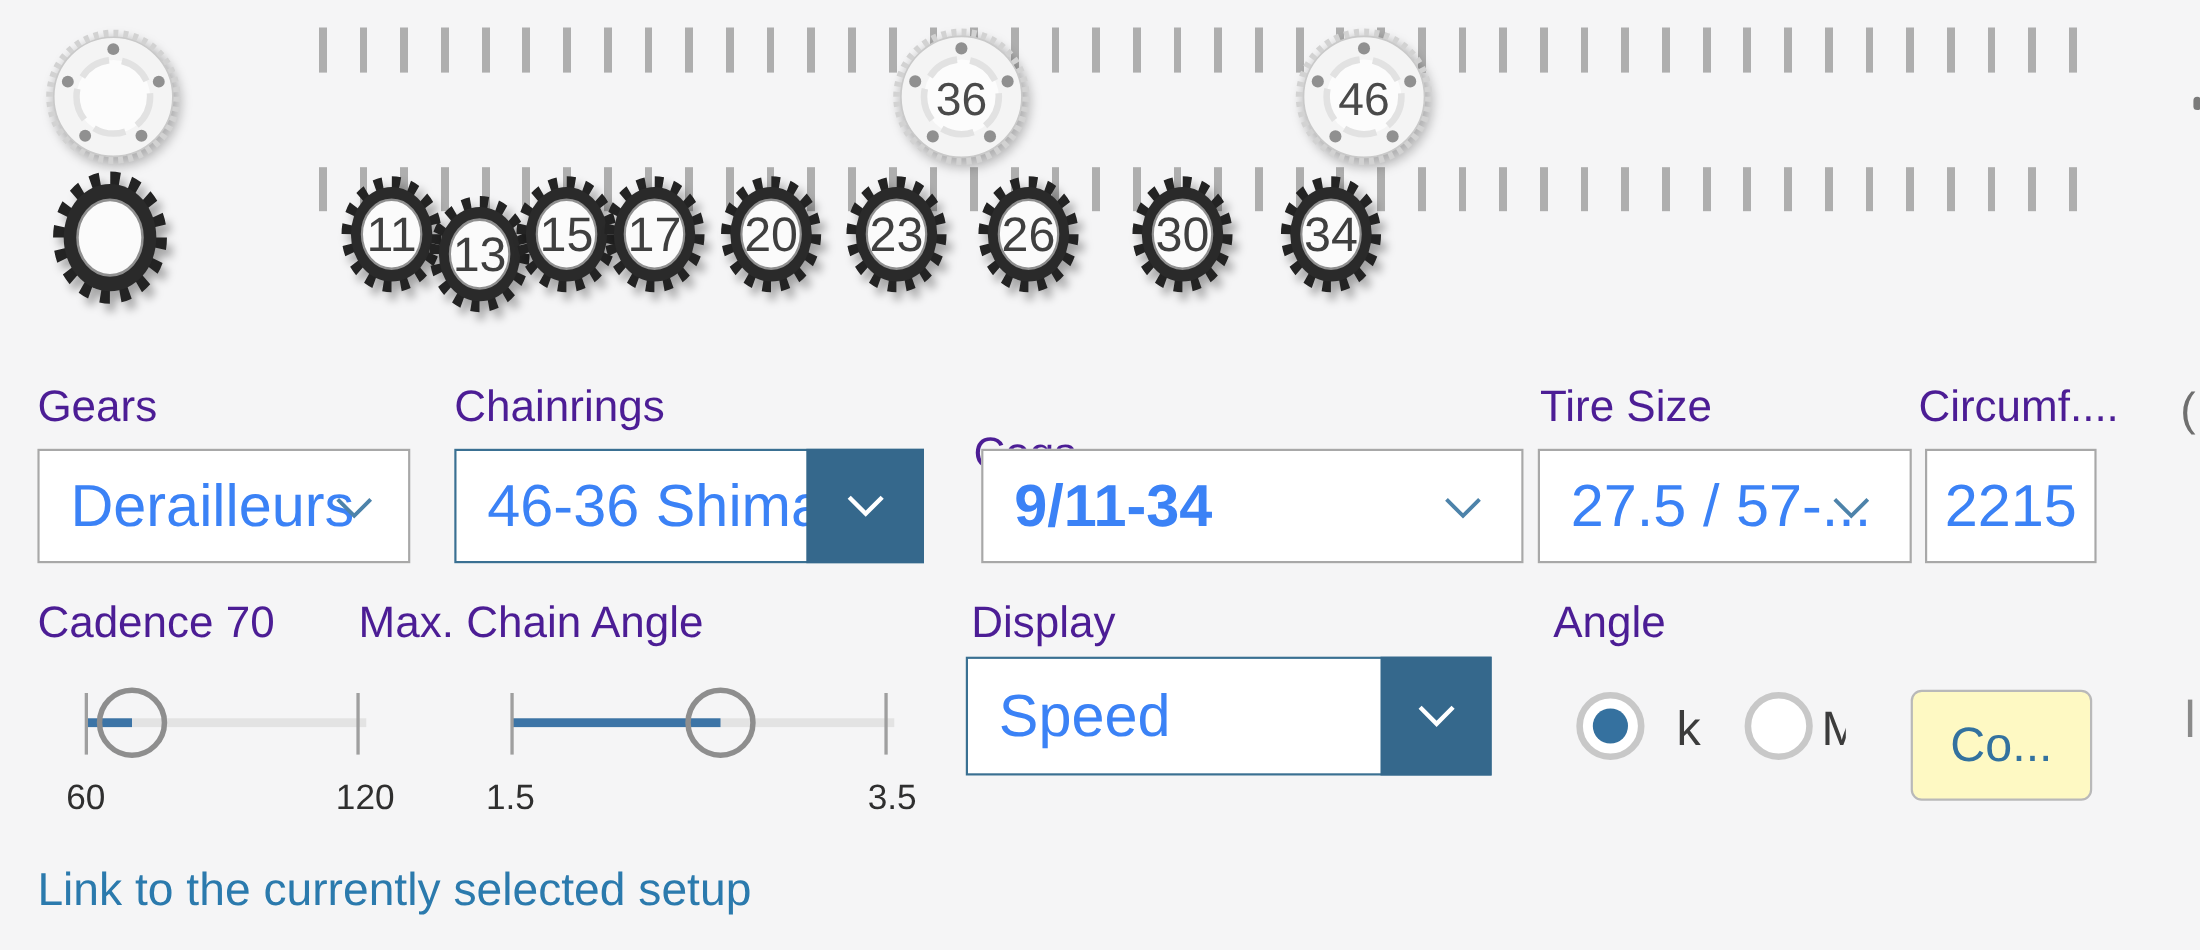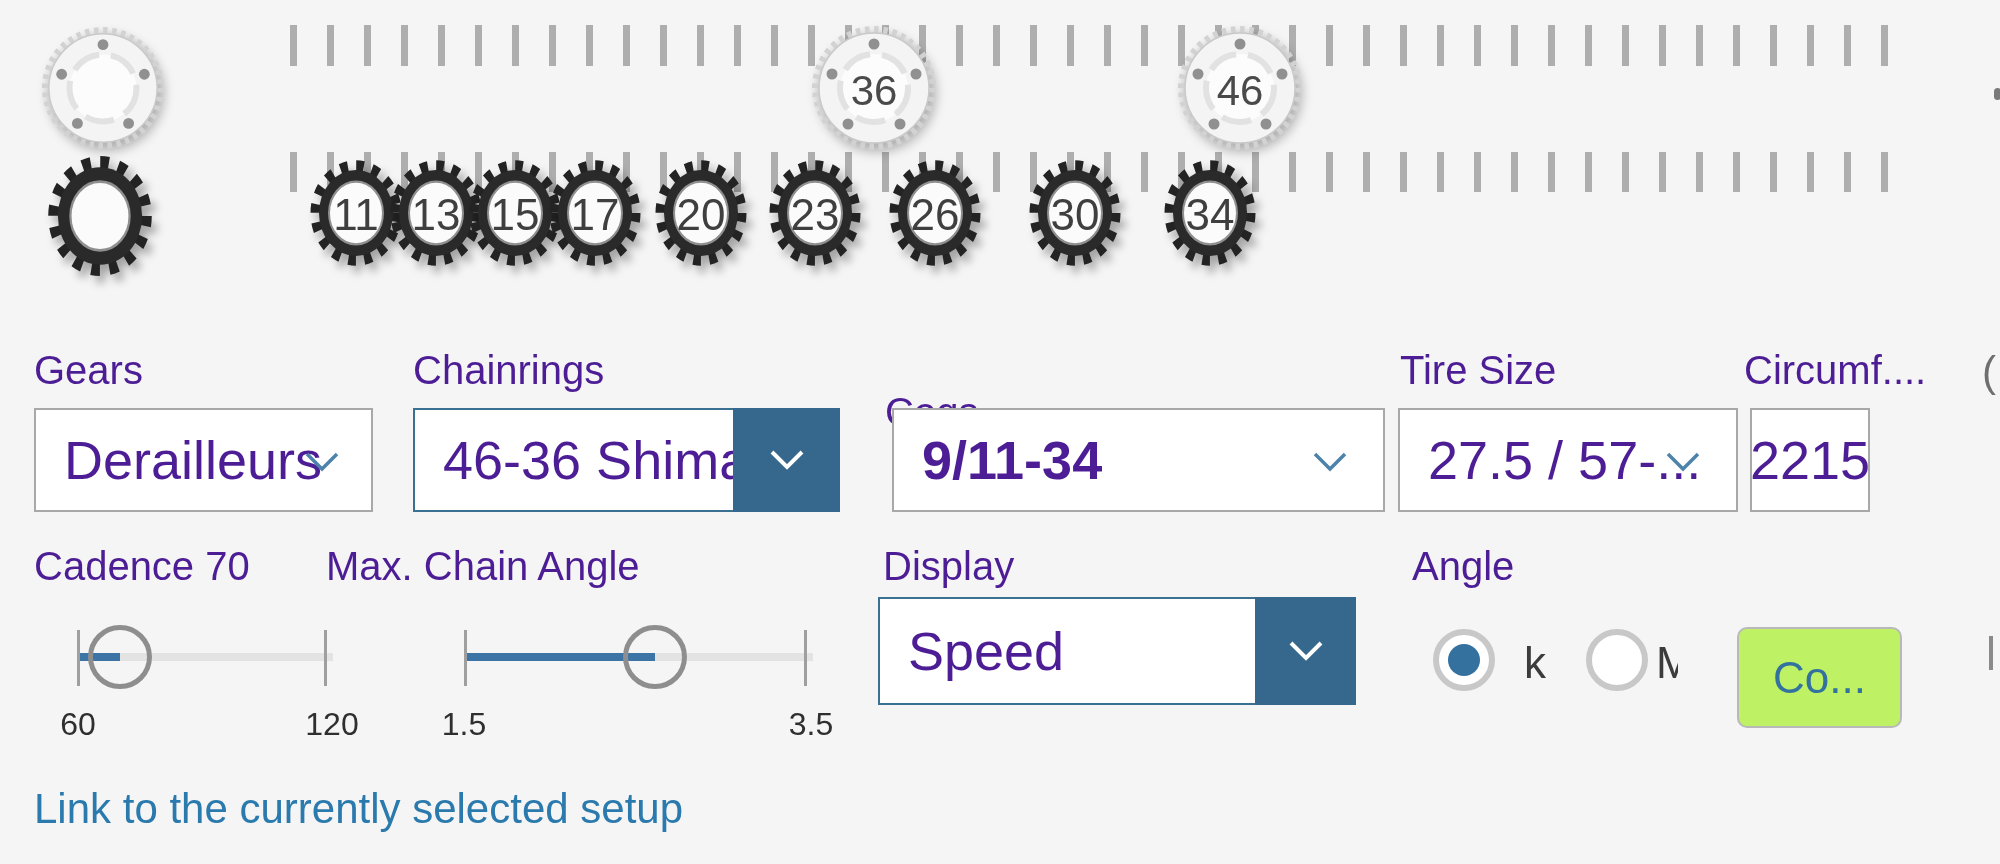--- a/index.html
+++ b/index.html
@@ -22,21 +22,21 @@
     filter:drop-shadow(5px 7px 4px rgba(0,0,0,0.33));}
   .gear-ring svg,.gear-cog svg{width:100%;height:100%;display:block;}
   #legend-chainring{left:40px;top:22px;width:126px;height:132px;}
   #legend-cog{left:38px;top:150px;width:124px;height:132px;}
 
   
   .field-label{position:absolute;font-size:40px;color:#4c1d95;white-space:nowrap;}
   .input-box{position:absolute;top:408px;height:104px;background:#ffffff;
     border:2px solid #a8a8a8;box-sizing:border-box;}
   .input-box .value{position:absolute;left:28px;top:0;height:100%;display:flex;
-    align-items:center;font-size:54px;color:#4c1d95;white-space:nowrap;}
+    align-items:center;font-size:54px;color:#3b82f6;white-space:nowrap;}
   .blue-border{border:2px solid #3a7092;}
   .combo-button{position:absolute;top:-2px;right:-2px;height:104px;width:107px;
     background:#35688c;display:flex;align-items:center;justify-content:center;}
   .chev{position:absolute;width:36px;height:22px;}
   .chev svg{width:100%;height:100%;display:block;}
 
   
   .slider-track{position:absolute;top:653px;height:8px;background:#e3e3e3;}
   .slider-fill{position:absolute;top:653px;height:8px;background:#3c74a6;}
   .slider-tick{position:absolute;top:630px;height:56px;width:3px;background:#9f9f9f;}
@@ -45,21 +45,21 @@
   .slider-num{position:absolute;top:706px;font-size:32px;color:#2f2f2f;transform:translateX(-50%);white-space:nowrap;}
 
   
   .radio-outer{position:absolute;top:629px;width:62px;height:62px;border-radius:50%;
     background:#fff;border:6px solid #c8c8c8;box-sizing:border-box;}
   .radio-dot{position:absolute;left:50%;top:50%;width:32px;height:32px;border-radius:50%;
     background:#35719f;transform:translate(-50%,-50%);}
   .radio-label{position:absolute;top:638px;font-size:44px;color:#3c3c3c;}
   #radio-label-m{width:22px;overflow:hidden;white-space:nowrap;}
   #compare-button{position:absolute;left:1737px;top:627px;width:165px;height:101px;
-    background:#bef264;border:2px solid #b9b9b9;border-radius:10px;box-sizing:border-box;
+    background:#fef9c3;border:2px solid #b9b9b9;border-radius:10px;box-sizing:border-box;
     display:flex;align-items:center;justify-content:center;
     font-size:44px;color:#33729f;}
 
   #setup-link{position:absolute;left:34px;top:785px;font-size:42px;color:#2b7aad;
     text-decoration:none;white-space:nowrap;cursor:pointer;}
 
   
   #fragment-glyph{position:absolute;left:1982px;top:348px;font-size:42px;color:#6f6f6f;}
   #fragment-bar{position:absolute;left:1989px;top:636px;width:4px;height:34px;background:#8a8a8a;}
   #fragment-blob{position:absolute;left:1994px;top:88px;width:7px;height:12px;border-radius:6px;background:#7a7a7a;}
@@ -125,21 +125,21 @@
     <div class="gear-cog" style="left: 308px; top: 154px;">
       <svg viewBox="-48 -58 96 116">
         <g transform="scale(1,1.16)">
           <circle r="40" fill="none" stroke="#232323" stroke-width="11" stroke-dasharray="7.5 8.2"></circle>
           <circle r="37" fill="#2a2a2a"></circle>
           <circle r="27" fill="#fbfbfb" stroke="#8f8f8f" stroke-width="2"></circle>
         </g>
         <text x="0" y="1" text-anchor="middle" dominant-baseline="central" font-family="Liberation Sans, sans-serif" font-size="44" fill="#3f3f3f">11</text>
       </svg>
     </div>
-    <div class="gear-cog" style="left: 388px; top: 154px;">
+    <div class="gear-cog" style="left: 388px; top: 172px;">
       <svg viewBox="-48 -58 96 116">
         <g transform="scale(1,1.16)">
           <circle r="40" fill="none" stroke="#232323" stroke-width="11" stroke-dasharray="7.5 8.2"></circle>
           <circle r="37" fill="#2a2a2a"></circle>
           <circle r="27" fill="#fbfbfb" stroke="#8f8f8f" stroke-width="2"></circle>
         </g>
         <text x="0" y="1" text-anchor="middle" dominant-baseline="central" font-family="Liberation Sans, sans-serif" font-size="44" fill="#3f3f3f">13</text>
       </svg>
     </div>
     <div class="gear-cog" style="left: 467px; top: 154px;">
@@ -250,21 +250,21 @@
 <div class="input-box" style="left:1398px;width:340px;">
   <div class="value">27.5 / 57-...</div>
   <div class="chev" style="left:265px;top:41px;">
     <svg viewBox="0 0 36 22">
         <path d="M3 3 L18 18 L33 3" fill="none" stroke="#4d83aa" stroke-width="3.5"></path>
       </svg>
   </div>
 </div>
 
 <div class="field-label" style="left:1744px;top:348px;">Circumf....</div>
-<div class="input-box" style="left:1750px;width:120px;">
+<div class="input-box" style="left:1750px;width:156px;">
   <div class="value" style="left:0;width:100%;justify-content:center;">2215</div>
 </div>
 
 <div class="field-label" style="left:34px;top:544px;">Cadence 70</div>
 <div>
   <div class="slider-track" style="left:78px;width:255px;"></div>
   <div class="slider-fill" style="left:78px;width:42px;"></div>
   <div class="slider-tick" style="left:77px;"></div>
   <div class="slider-tick" style="left:324px;"></div>
   <div class="slider-handle" style="left:88px;"></div>

